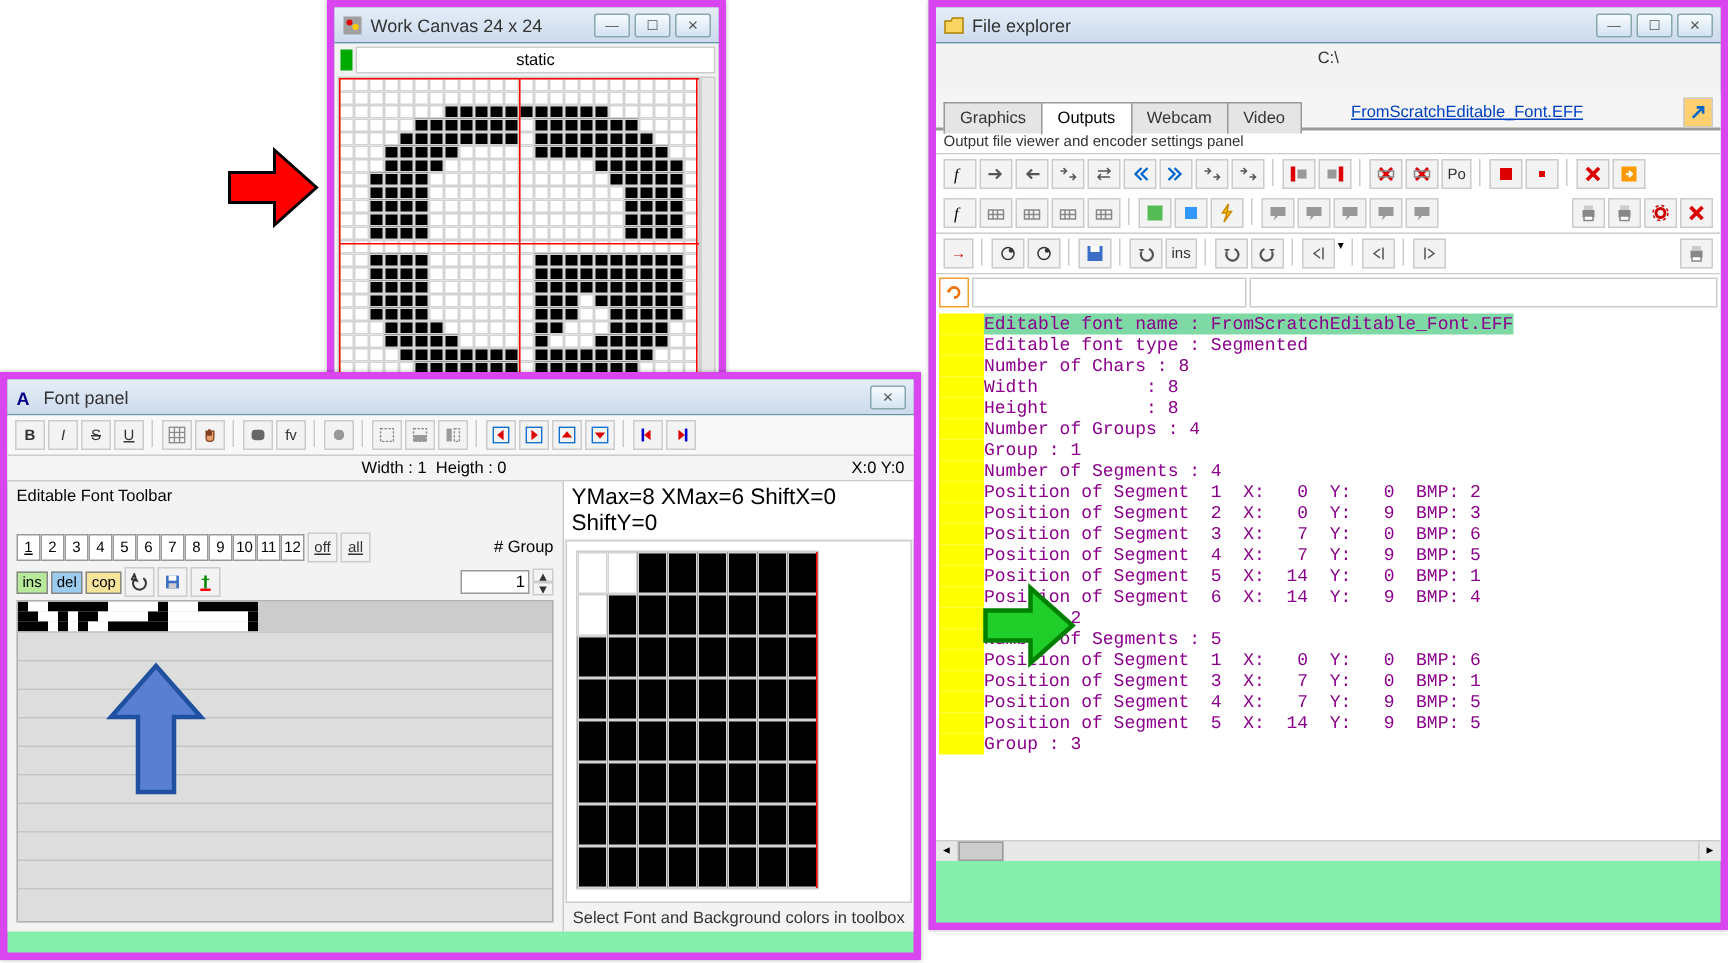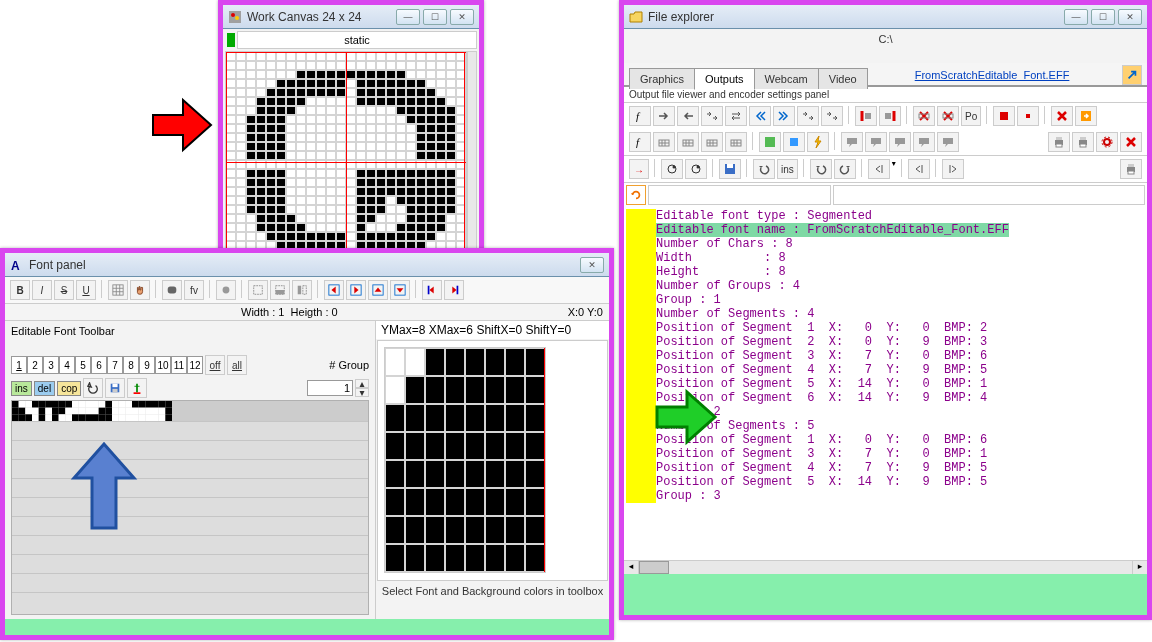--- a/index.html
+++ b/index.html
@@ -17,23 +17,23 @@
 .grid .cell.b { background: #000; }
 .status { text-align: center; padding: 2px; font-size: 11px; background: #fff; border: 1px solid #ccc; }
 .toolbar { display: flex; flex-wrap: wrap; gap: 2px; padding: 3px 5px; background: #f8f8f8; }
 .tbtn { min-width: 20px; height: 20px; border: 1px solid #ccc; background: #f3f3f3; display: inline-flex; align-items: center; justify-content: center; font-size: 10px; cursor: pointer; padding: 0 3px; color: #333; }
 .tbtn.icon svg { width: 14px; height: 14px; }
 .sep2 { display: inline-block; width: 2px; border-left: 1px solid #ccc; height: 18px; margin: 0 3px; }
 .numbtn { width: 16px; height: 18px; border: 1px solid #999; background: #fff; font-size: 10px; display: inline-flex; align-items: center; justify-content: center; cursor: pointer; }
 .numbtn.u { text-decoration: underline; }
 .insdel { display: inline-flex; gap: 2px; }
 .insdel span { padding: 1px 3px; border: 1px solid #888; font-size: 10px; cursor: pointer; }
-.ymax { padding: 2px 5px; font-size: 12px; background: #fff; }
+.ymax { padding: 2px 5px; font-size: 15px; background: #fff; }
 .arrow { position: absolute; }
-.tabstrip { display: flex; gap: 18px; padding: 2px 5px 0; background: #f5f5f5; align-items: flex-end; }
+.tabstrip { display: flex; gap: 4px; padding: 2px 5px 0; background: #f5f5f5; align-items: flex-end; }
 .tab { padding: 4px 10px; border: 1px solid #999; border-bottom: none; background: #e5e5e5; font-size: 11px; cursor: pointer; color: #333; margin-right: -1px; }
 .tab.active { background: #fff; color: #000; position: relative; z-index: 2; border-bottom: 1px solid #fff; }
 .tab.link { border: none; color: #0040c0; text-decoration: underline; background: none; margin-left: 20px; }
 .hint { padding: 2px 5px; font-size: 10px; color: #333; background: #fff; border-top: 1px solid #999; border-bottom: 1px solid #ccc; }
 .textout { font-family: "Courier New", monospace; font-size: 12px; background: #fff; overflow: auto; padding: 2px; }
 .textout .mg { background: #ffff00; display: inline-block; width: 30px; min-height: 14px; vertical-align: top; }
 .textout .cnt { display: inline-block; color: #8b008b; white-space: pre; }
 .textout .hl { background: #7fd9a5; }
 .mini-thumb { display: inline-block; width: 20px; height: 20px; vertical-align: top; }
 .thumblist { background: #ddd; padding: 0; margin-top: 2px; border: 1px solid #b0b0b0; height: 215px; overflow: hidden; position: relative; }
@@ -1377,22 +1377,22 @@
           <svg viewBox="0 0 14 14">
             <path d="M3 7 A4 4 0 1 1 7 11" fill="none" stroke="#f07000" stroke-width="2"></path>
             <path d="M3 7 L1 5 L5 5 Z" fill="#f07000"></path>
           </svg>
         </span>
       <input type="text" style="flex: 0 0 60px; border: 1px solid rgb(204, 204, 204);">
       <input type="text" style="flex: 1 1 0%; border: 1px solid rgb(204, 204, 204);">
     </div>
     <div style="position:relative;height:353px">
       <div class="textout" id="textout" style="height:100%;overflow-x:auto">
+          <div><span class="mg"></span><span class="cnt hl">Editable font name : FromScratchEditable_Font.EFF</span></div>
           <div><span class="mg"></span><span class="cnt">Editable font type : Segmented</span></div>
-          <div><span class="mg"></span><span class="cnt hl">Editable font name : FromScratchEditable_Font.EFF</span></div>
           <div><span class="mg"></span><span class="cnt">Number of Chars : 8</span></div>
           <div><span class="mg"></span><span class="cnt">Width          : 8</span></div>
           <div><span class="mg"></span><span class="cnt">Height         : 8</span></div>
           <div><span class="mg"></span><span class="cnt">Number of Groups : 4</span></div>
           <div><span class="mg"></span><span class="cnt">Group : 1</span></div>
           <div><span class="mg"></span><span class="cnt">Number of Segments : 4</span></div>
           <div><span class="mg"></span><span class="cnt">Position of Segment  1  X:   0  Y:   0  BMP: 2</span></div>
           <div><span class="mg"></span><span class="cnt">Position of Segment  2  X:   0  Y:   9  BMP: 3</span></div>
           <div><span class="mg"></span><span class="cnt">Position of Segment  3  X:   7  Y:   0  BMP: 6</span></div>
           <div><span class="mg"></span><span class="cnt">Position of Segment  4  X:   7  Y:   9  BMP: 5</span></div>

